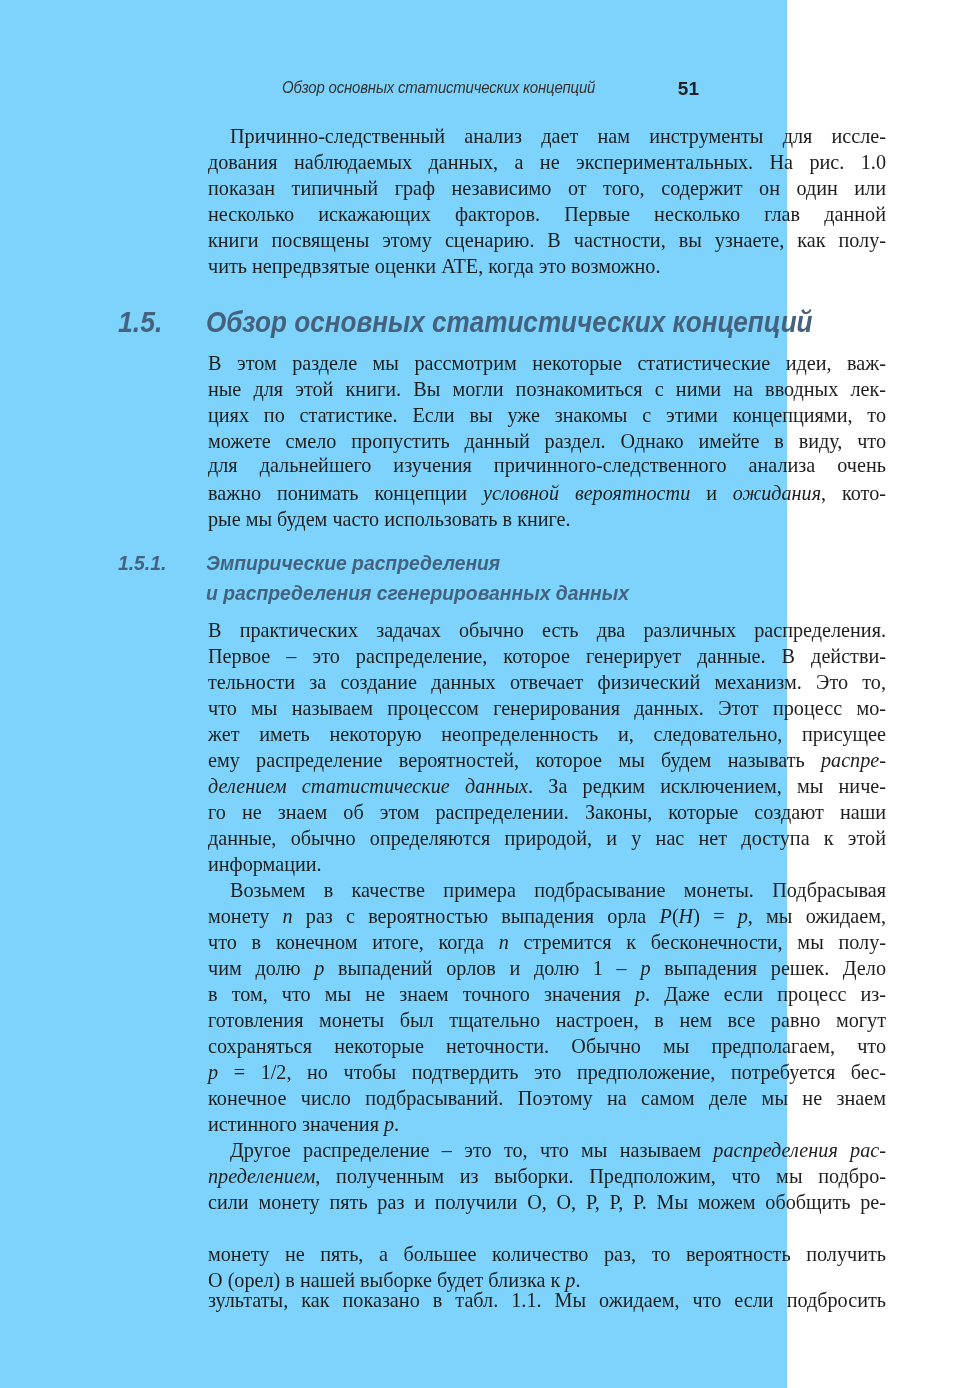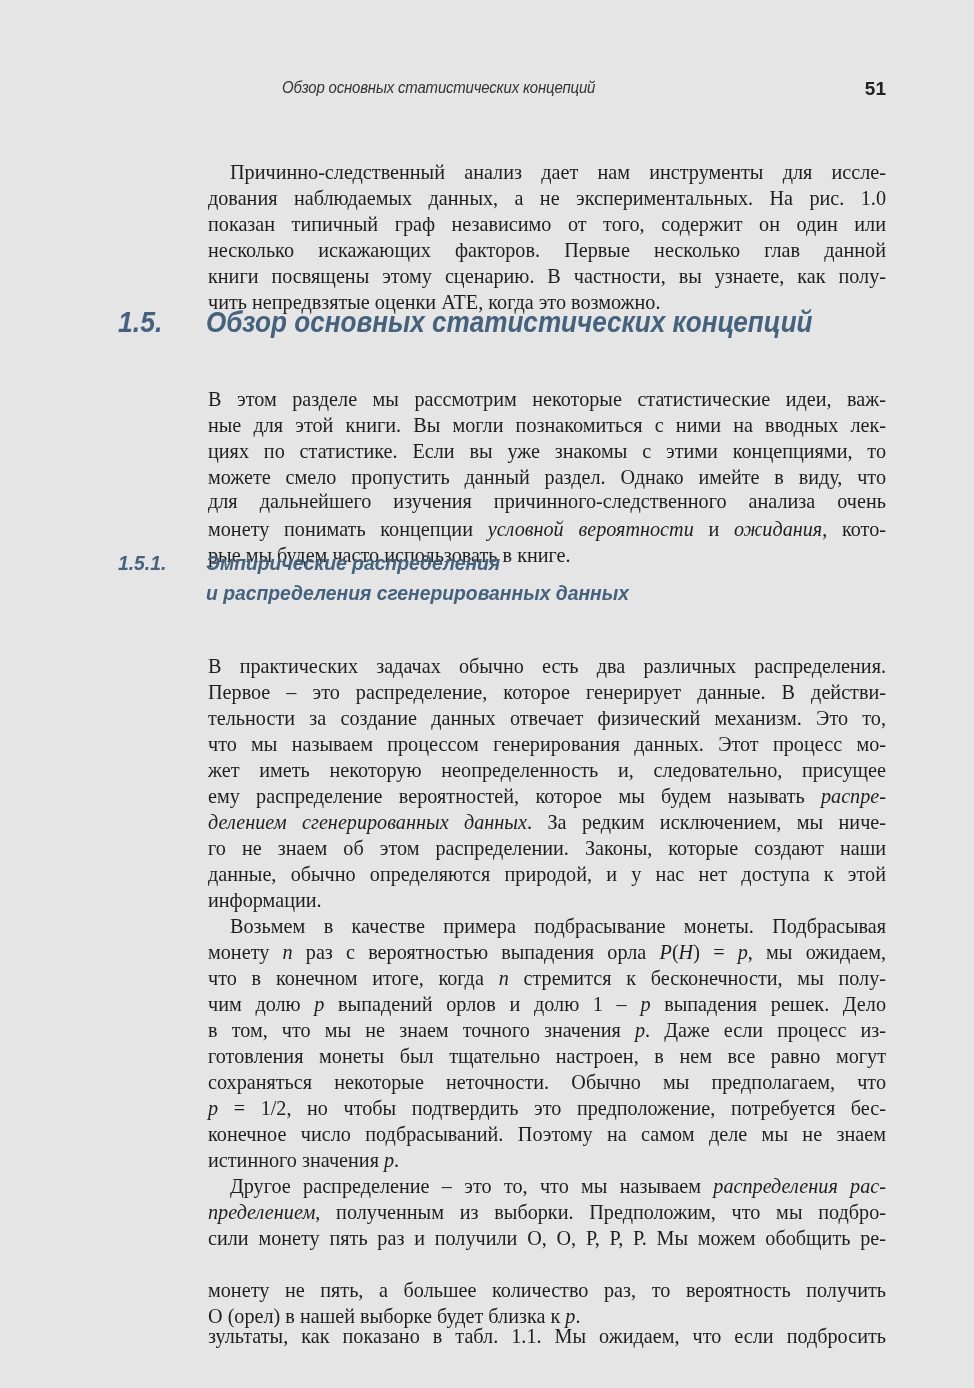--- a/index.html
+++ b/index.html
@@ -1,34 +1,34 @@
 <!DOCTYPE html>
 <html><head>
   <meta charset="utf-8">
   <style>
     html, body { margin: 0; padding: 0; background: #ffffff; }
     body { width: 974px; height: 1388px; position: relative; overflow: hidden; }
-    .page { position: absolute; left: 0; top: 0; width: 974px; height: 1388px; background: #e5e5e5; text-decoration: underline; }
+    .page { position: absolute; left: 0; top: 0; width: 787px; height: 1388px; background: #7dd3fc; text-decoration: underline; }
     .running-head {
       position: absolute; left: 282px; top: 78px;
       font-family: "Liberation Sans", "DejaVu Sans", sans-serif;
       font-style: italic; font-size: 17px; color: #333333;
       transform: scaleX(0.88); transform-origin: left top;
       letter-spacing: -0.2px;
     }
     .page-number {
       position: absolute; right: 88px; top: 78px;
       font-family: "Liberation Sans", "DejaVu Sans", sans-serif;
       font-weight: bold; font-size: 19px; color: #222222; text-align: right;
     }
     .line {
       position: absolute; left: 208px; width: 678px; height: 26px;
       font-family: "Liberation Serif", "DejaVu Serif", serif;
       font-size: 20.2px; color: #1e1e1e; line-height: 26px;
-      white-space: nowrap; text-align: justify; text-align-last: justify; margin-top: 36px;
+      white-space: nowrap; text-align: justify; text-align-last: justify;
     }
     .line.last { text-align-last: left; }
     .line.indent { left: 230px; width: 656px; }
     .line i, .em { font-style: italic; }
     .h1-num, .h1-text, .h2-num, .h2-text {
       position: absolute;
       font-family: "Liberation Sans", "DejaVu Sans", sans-serif;
       font-style: italic; font-weight: bold; color: #44627e;
       white-space: nowrap;
     }
@@ -58,38 +58,38 @@
     <span class="h1-num">1.5.</span>
     <span class="h1-text">Обзор основных статистических концепций</span>
   </div>
 
   <div>
     <div class="line" style="top:350px">В этом разделе мы рассмотрим некоторые статистические идеи, важ-</div>
     <div class="line" style="top:376px">ные для этой книги. Вы могли познакомиться с ними на вводных лек-</div>
     <div class="line" style="top:402px">циях по статистике. Если вы уже знакомы с этими концепциями, то</div>
     <div class="line" style="top:428px">можете смело пропустить данный раздел. Однако имейте в виду, что</div>
     <div class="line" style="top:452px">для дальнейшего изучения причинного-следственного анализа очень</div>
-    <div class="line" style="top:480px"><span>монету понимать концепции </span><i>условной вероятности</i><span> и </span><i>ожидания</i><span>, кото-</span></div>
+    <div class="line" style="top:480px"><span>важно понимать концепции </span><i>условной вероятности</i><span> и </span><i>ожидания</i><span>, кото-</span></div>
     <div class="line last" style="top:506px">рые мы будем часто использовать в книге.</div>
   </div>
 
   <div>
     <span class="h2-num">1.5.1.</span>
     <span class="h2-text" style="top:551px">Эмпирические распределения</span>
     <span class="h2-text" style="top:581px">и распределения сгенерированных данных</span>
   </div>
 
   <div>
     <div class="line" style="top:617px">В практических задачах обычно есть два различных распределения.</div>
     <div class="line" style="top:643px">Первое – это распределение, которое генерирует данные. В действи-</div>
     <div class="line" style="top:669px">тельности за создание данных отвечает физический механизм. Это то,</div>
     <div class="line" style="top:695px">что мы называем процессом генерирования данных. Этот процесс мо-</div>
     <div class="line" style="top:721px">жет иметь некоторую неопределенность и, следовательно, присущее</div>
     <div class="line" style="top:747px"><span>ему распределение вероятностей, которое мы будем называть </span><i>распре-</i></div>
-    <div class="line" style="top:773px"><i>делением сгенерированных данных</i><span>. За редким исключением, мы ниче-</span></div>
+    <div class="line" style="top:773px"><i>делением статистические данных</i><span>. За редким исключением, мы ниче-</span></div>
     <div class="line" style="top:799px">го не знаем об этом распределении. Законы, которые создают наши</div>
     <div class="line" style="top:825px">данные, обычно определяются природой, и у нас нет доступа к этой</div>
     <div class="line last" style="top:851px">информации.</div>
   </div>
 
   <div>
     <div class="line indent" style="top:877px">Возьмем в качестве примера подбрасывание монеты. Подбрасывая</div>
     <div class="line" style="top:903px"><span>монету </span><i>n</i><span> раз с вероятностью выпадения орла </span><i>P</i><span>(</span><i>H</i><span>) = </span><i>p</i><span>, мы ожидаем,</span></div>
     <div class="line" style="top:929px"><span>что в конечном итоге, когда </span><i>n</i><span> стремится к бесконечности, мы полу-</span></div>
     <div class="line" style="top:955px"><span>чим долю </span><i>p</i><span> выпадений орлов и долю 1 – </span><i>p</i><span> выпадения решек. Дело</span></div>

